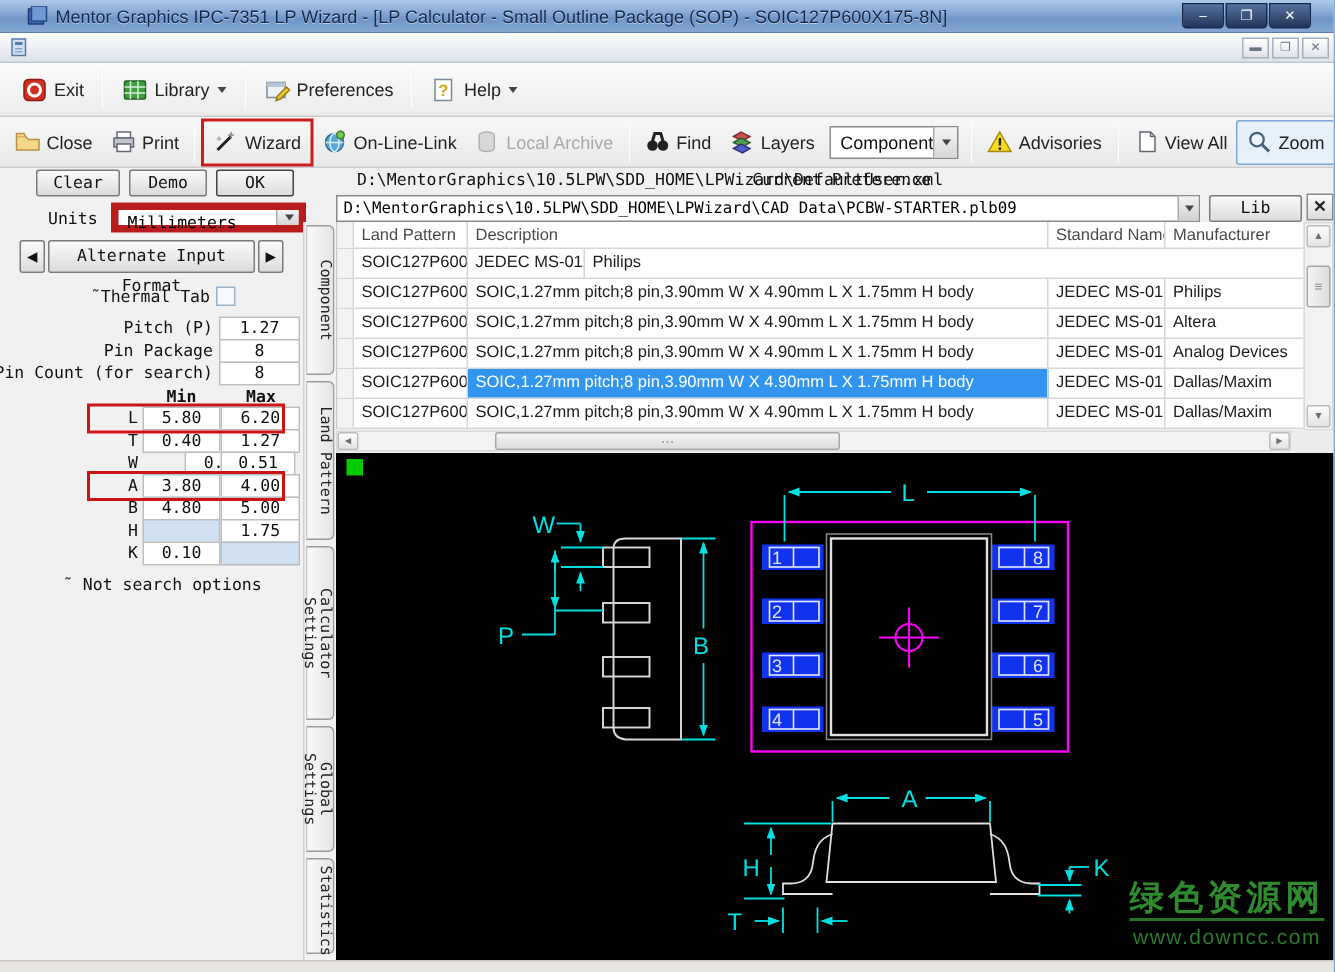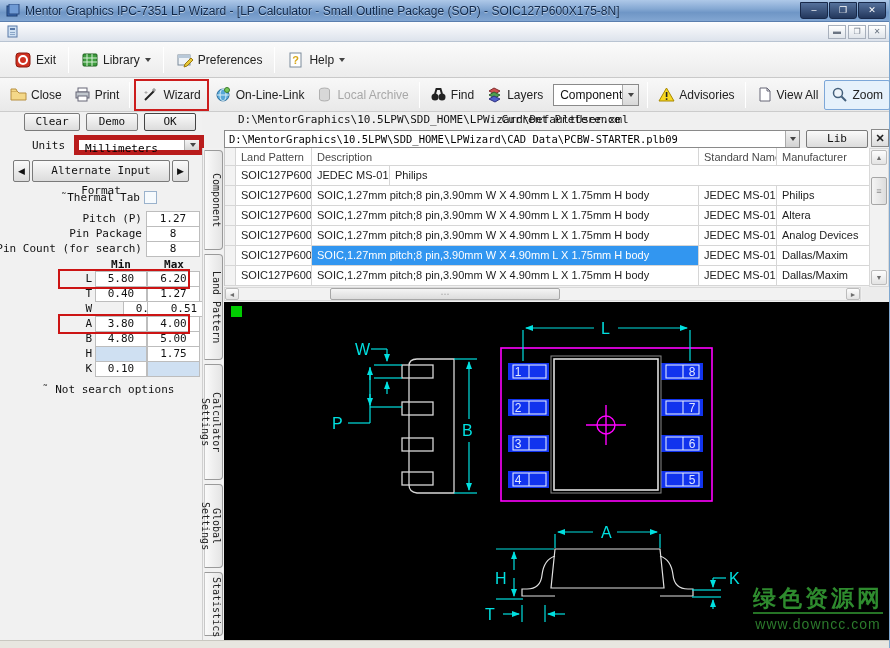--- a/index.html
+++ b/index.html
@@ -2,21 +2,21 @@
 <html><head>
 <meta charset="utf-8">
 <style>
   * { margin:0; padding:0; box-sizing:border-box; }
   html,body { width:890px; height:648px; }
   body { position:relative; font-family:"Liberation Sans", sans-serif; background:#f0f0f0; overflow:hidden; border-right:1px solid #7fa8d0; }
 
   
   #titlebar { position:absolute; left:0; top:0; width:890px; height:22px;
     background:linear-gradient(#aec8e8 0%, #87aad4 40%, #6f96c6 60%, #82a6d2 100%);
-    display:flex; align-items:center; padding:0 4px; border-bottom:1px solid #5a7eae; }
+    display:flex; align-items:center; padding:0 16px; border-bottom:1px solid #5a7eae; }
   #titlebar .ticon { width:14px; height:14px; margin:0 5px 0 2px; }
   #titlebar .ttext { font-size:12px; color:#10284a; text-shadow:0 1px 0 rgba(255,255,255,.5); white-space:nowrap; overflow:hidden; flex:1; }
   .winbtns { display:flex; gap:1px; }
   .winbtn { width:28px; height:17px; background:linear-gradient(#55719c,#23375c); border:1px solid #18294a; border-radius:0 0 3px 3px;
     color:#fff; font-size:9px; line-height:15px; text-align:center; }
 
   
   #mdibar { position:absolute; left:0; top:22px; width:890px; height:20px;
     background:linear-gradient(#fdfdfe,#dde3ec); border-bottom:1px solid #b9c4d2; display:flex; align-items:center; padding:0 4px; }
   #mdibar .dicon { width:13px; height:13px; margin-left:2px; }
@@ -344,21 +344,21 @@
   <div class="cell" style="left:147px;width:53px;">6.20</div>
 </div>
 <div class="prow" style="left:0;top:287px;width:202px;">
   <div class="plabel" style="right:110px;">T</div>
   <div class="cell" style="left:95px;width:52px;">0.40</div>
   <div class="cell" style="left:147px;width:53px;">1.27</div>
 </div>
 <div class="prow" style="left:0;top:302px;width:202px;">
   <div class="plabel" style="right:110px;">W</div>
   <div class="cell" style="left:95px;width:52px;margin-left:28px;">0.31</div>
-  <div class="cell" style="left:147px;width:74px;">0.51</div>
+  <div class="cell" style="left:147px;width:50px;">0.51</div>
 </div>
 <div class="prow" style="left:0;top:317px;width:202px;">
   <div class="plabel" style="right:110px;">A</div>
   <div class="cell" style="left:95px;width:52px;">3.80</div>
   <div class="cell" style="left:147px;width:53px;">4.00</div>
 </div>
 <div class="prow" style="left:0;top:332px;width:202px;">
   <div class="plabel" style="right:110px;">B</div>
   <div class="cell" style="left:95px;width:52px;">4.80</div>
   <div class="cell" style="left:147px;width:53px;">5.00</div>

